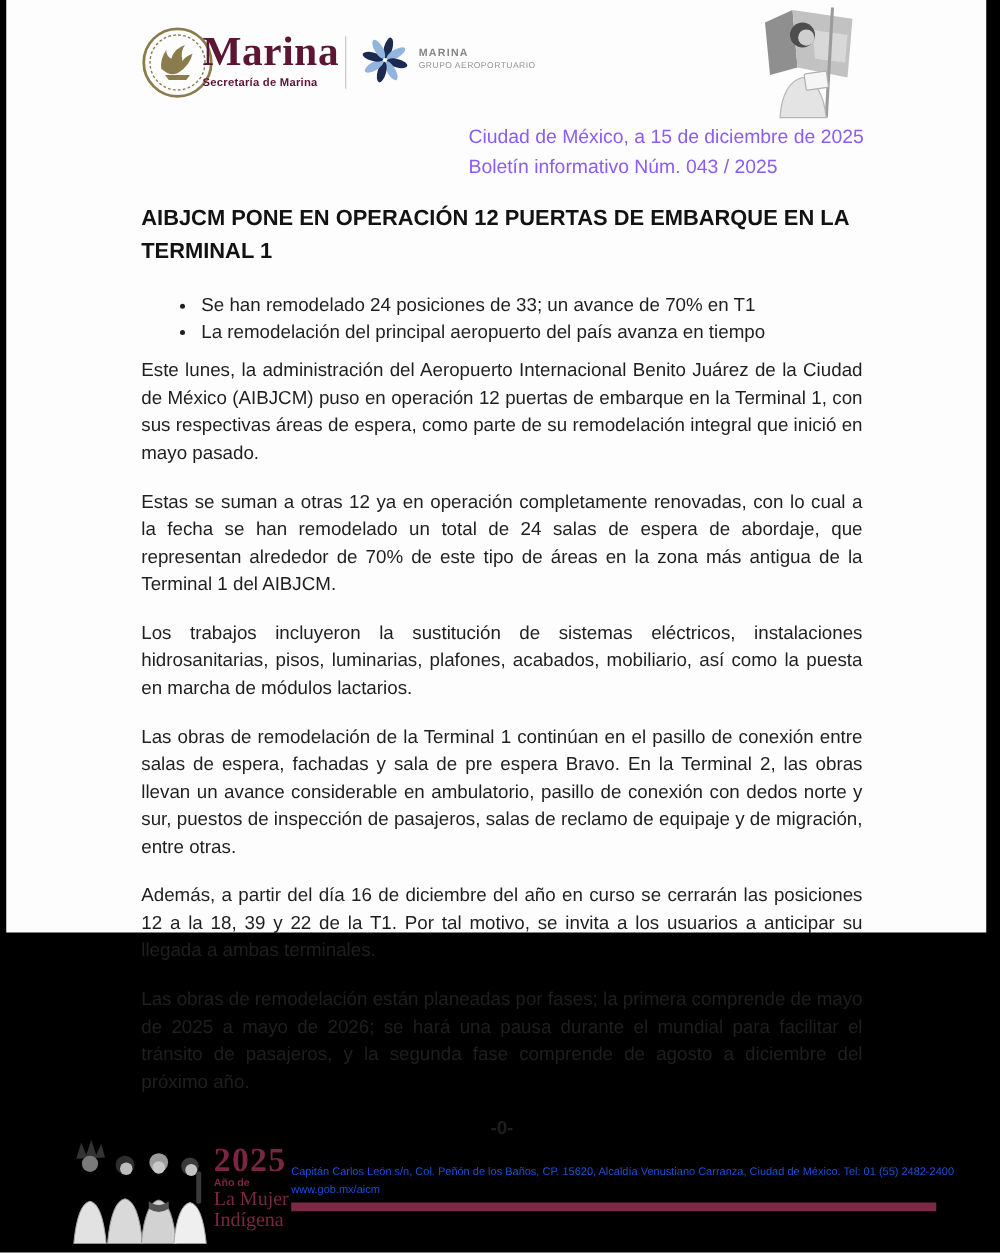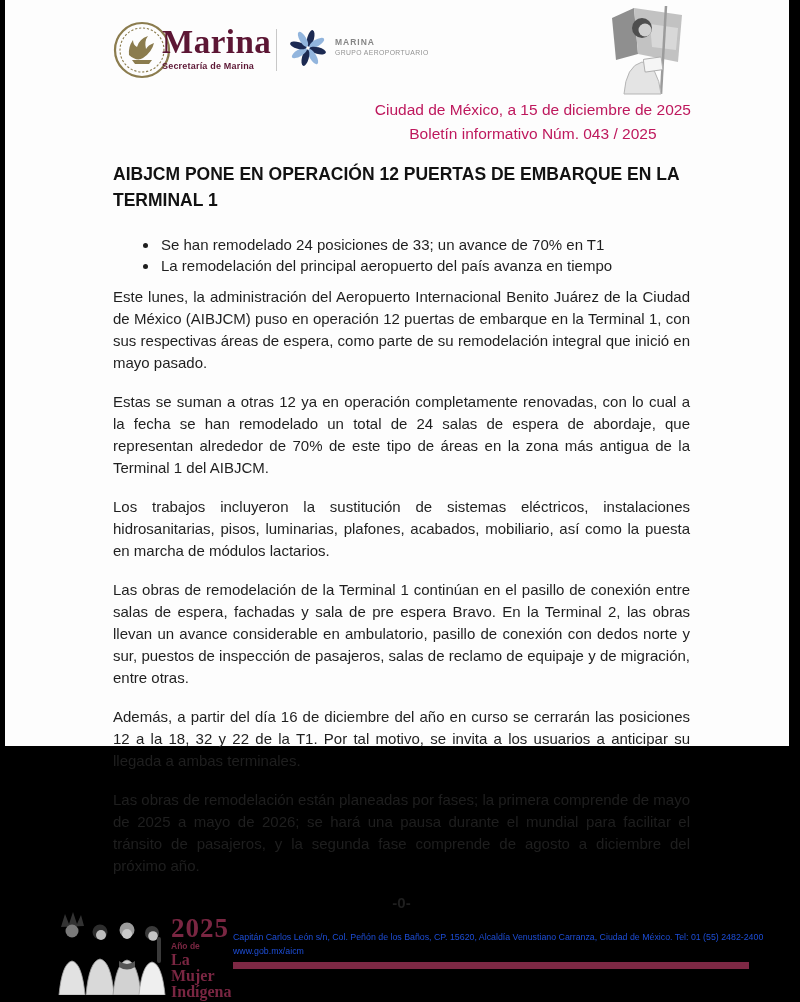--- a/index.html
+++ b/index.html
@@ -22,35 +22,35 @@
   .marina-sub{font-size:9px;font-weight:bold;letter-spacing:0.2px;margin-top:2px;}
   .hdr-divider{position:absolute;left:271px;top:29px;width:1px;height:42px;background:#c8c8c8;}
   .pinwheel{position:absolute;left:281px;top:26px;width:44px;height:44px;}
   .grupo-block{position:absolute;left:330px;top:37px;}
   .grupo-l1{font-size:8.5px;font-weight:bold;color:#868686;letter-spacing:1px;}
   .grupo-l2{font-size:6.8px;color:#929292;letter-spacing:0.4px;margin-top:2px;}
   .woman-flag{position:absolute;left:597px;top:2px;width:92px;height:95px;}
   
   .dateline{
     position:absolute;right:98px;top:98px;
-    text-align:center;font-size:15.5px;line-height:23.5px;color:#be185d;
+    text-align:left;font-size:15.5px;line-height:23.5px;color:#8b5cf6;
   }
   
   .main{position:absolute;left:108px;top:161px;width:577px;color:#1f1f1f;}
   .doc-title{font-size:17.5px;font-weight:bold;line-height:26px;color:#121212;margin:0 0 21px 0;}
   .doc-bullets{margin:0 0 10px 0;padding:0 0 0 46px;list-style:disc;}
   .doc-bullets li{font-size:15px;line-height:21px;margin:0;padding-left:2px;}
   .doc-p{font-size:15px;line-height:22px;margin:0 0 17px 0;text-align:justify;}
   .end-mark{text-align:center;font-weight:bold;font-size:15px;margin-top:0;}
   
   .footer-women{position:absolute;left:48px;top:911px;width:116px;height:84px;}
   .year-block{position:absolute;left:166px;top:915px;width:64px;color:#7a2642;}
   .year-num{font-family:"Liberation Serif", serif;font-weight:bold;font-size:27px;line-height:26px;letter-spacing:1px;}
   .year-sub{font-size:8.5px;font-weight:bold;text-align:left;line-height:9px;margin-top:1px;}
-  .year-l2,.year-l3{font-family:"Liberation Serif", serif;font-weight:bold;font-size:16px;line-height:15.5px;margin-top:1px;}
+  .year-l2,.year-l3{font-family:"Liberation Serif", serif;font-weight:normal;font-size:16px;line-height:15.5px;margin-top:1px;}
   .addr-block{position:absolute;left:228px;top:931px;width:530px;color:#1d4ed8;}
   .addr-line{font-size:8.8px;white-space:nowrap;line-height:12px;}
   .addr-site{font-size:8.8px;line-height:12px;margin-top:2px;}
   .footer-bar{position:absolute;left:228px;top:962px;width:516px;height:7px;background:#7d2844;}
 </style>
 </head>
 <body>
 
 <div class="page">
 
@@ -129,21 +129,21 @@
 
     <ul class="doc-bullets">
       <li>Se han remodelado 24 posiciones de 33; un avance de 70% en T1</li>
       <li>La remodelación del principal aeropuerto del país avanza en tiempo</li>
     </ul>
 
     <p class="doc-p">Este lunes, la administración del Aeropuerto Internacional Benito Juárez de la Ciudad de México (AIBJCM) puso en operación 12 puertas de embarque en la Terminal 1, con sus respectivas áreas de espera, como parte de su remodelación integral que inició en mayo pasado.</p>
     <p class="doc-p">Estas se suman a otras 12 ya en operación completamente renovadas, con lo cual a la fecha se han remodelado un total de 24 salas de espera de abordaje, que representan alrededor de 70% de este tipo de áreas en la zona más antigua de la Terminal 1 del AIBJCM.</p>
     <p class="doc-p">Los trabajos incluyeron la sustitución de sistemas eléctricos, instalaciones hidrosanitarias, pisos, luminarias, plafones, acabados, mobiliario, así como la puesta en marcha de módulos lactarios.</p>
     <p class="doc-p">Las obras de remodelación de la Terminal 1 continúan en el pasillo de conexión entre salas de espera, fachadas y sala de pre espera Bravo. En la Terminal 2, las obras llevan un avance considerable en ambulatorio, pasillo de conexión con dedos norte y sur, puestos de inspección de pasajeros, salas de reclamo de equipaje y de migración, entre otras.</p>
-    <p class="doc-p">Además, a partir del día 16 de diciembre del año en curso se cerrarán las posiciones 12 a la 18, 32 y 22 de la T1. Por tal motivo, se invita a los usuarios a anticipar su llegada a ambas terminales.</p>
+    <p class="doc-p">Además, a partir del día 16 de diciembre del año en curso se cerrarán las posiciones 12 a la 18, 39 y 22 de la T1. Por tal motivo, se invita a los usuarios a anticipar su llegada a ambas terminales.</p>
     <p class="doc-p">Las obras de remodelación están planeadas por fases; la primera comprende de mayo de 2025 a mayo de 2026; se hará una pausa durante el mundial para facilitar el tránsito de pasajeros, y la segunda fase comprende de agosto a diciembre del próximo año.</p>
 
     <div class="end-mark">-0-</div>
   </div>
 
   <div class="footer-women">
     <svg width="116" height="84" viewBox="0 0 116 84">
       <polygon points="8,16 12,3 16,13 20,1 24,13 28,4 31,15" fill="#333333"></polygon>
       <circle cx="19" cy="20" r="6.5" fill="#7a7a7a"></circle>
       <path d="M6,84 q3,-32 13,-34 q10,2 13,34 z" fill="#e2e2e2" stroke="#a8a8a8" stroke-width="0.8"></path>

